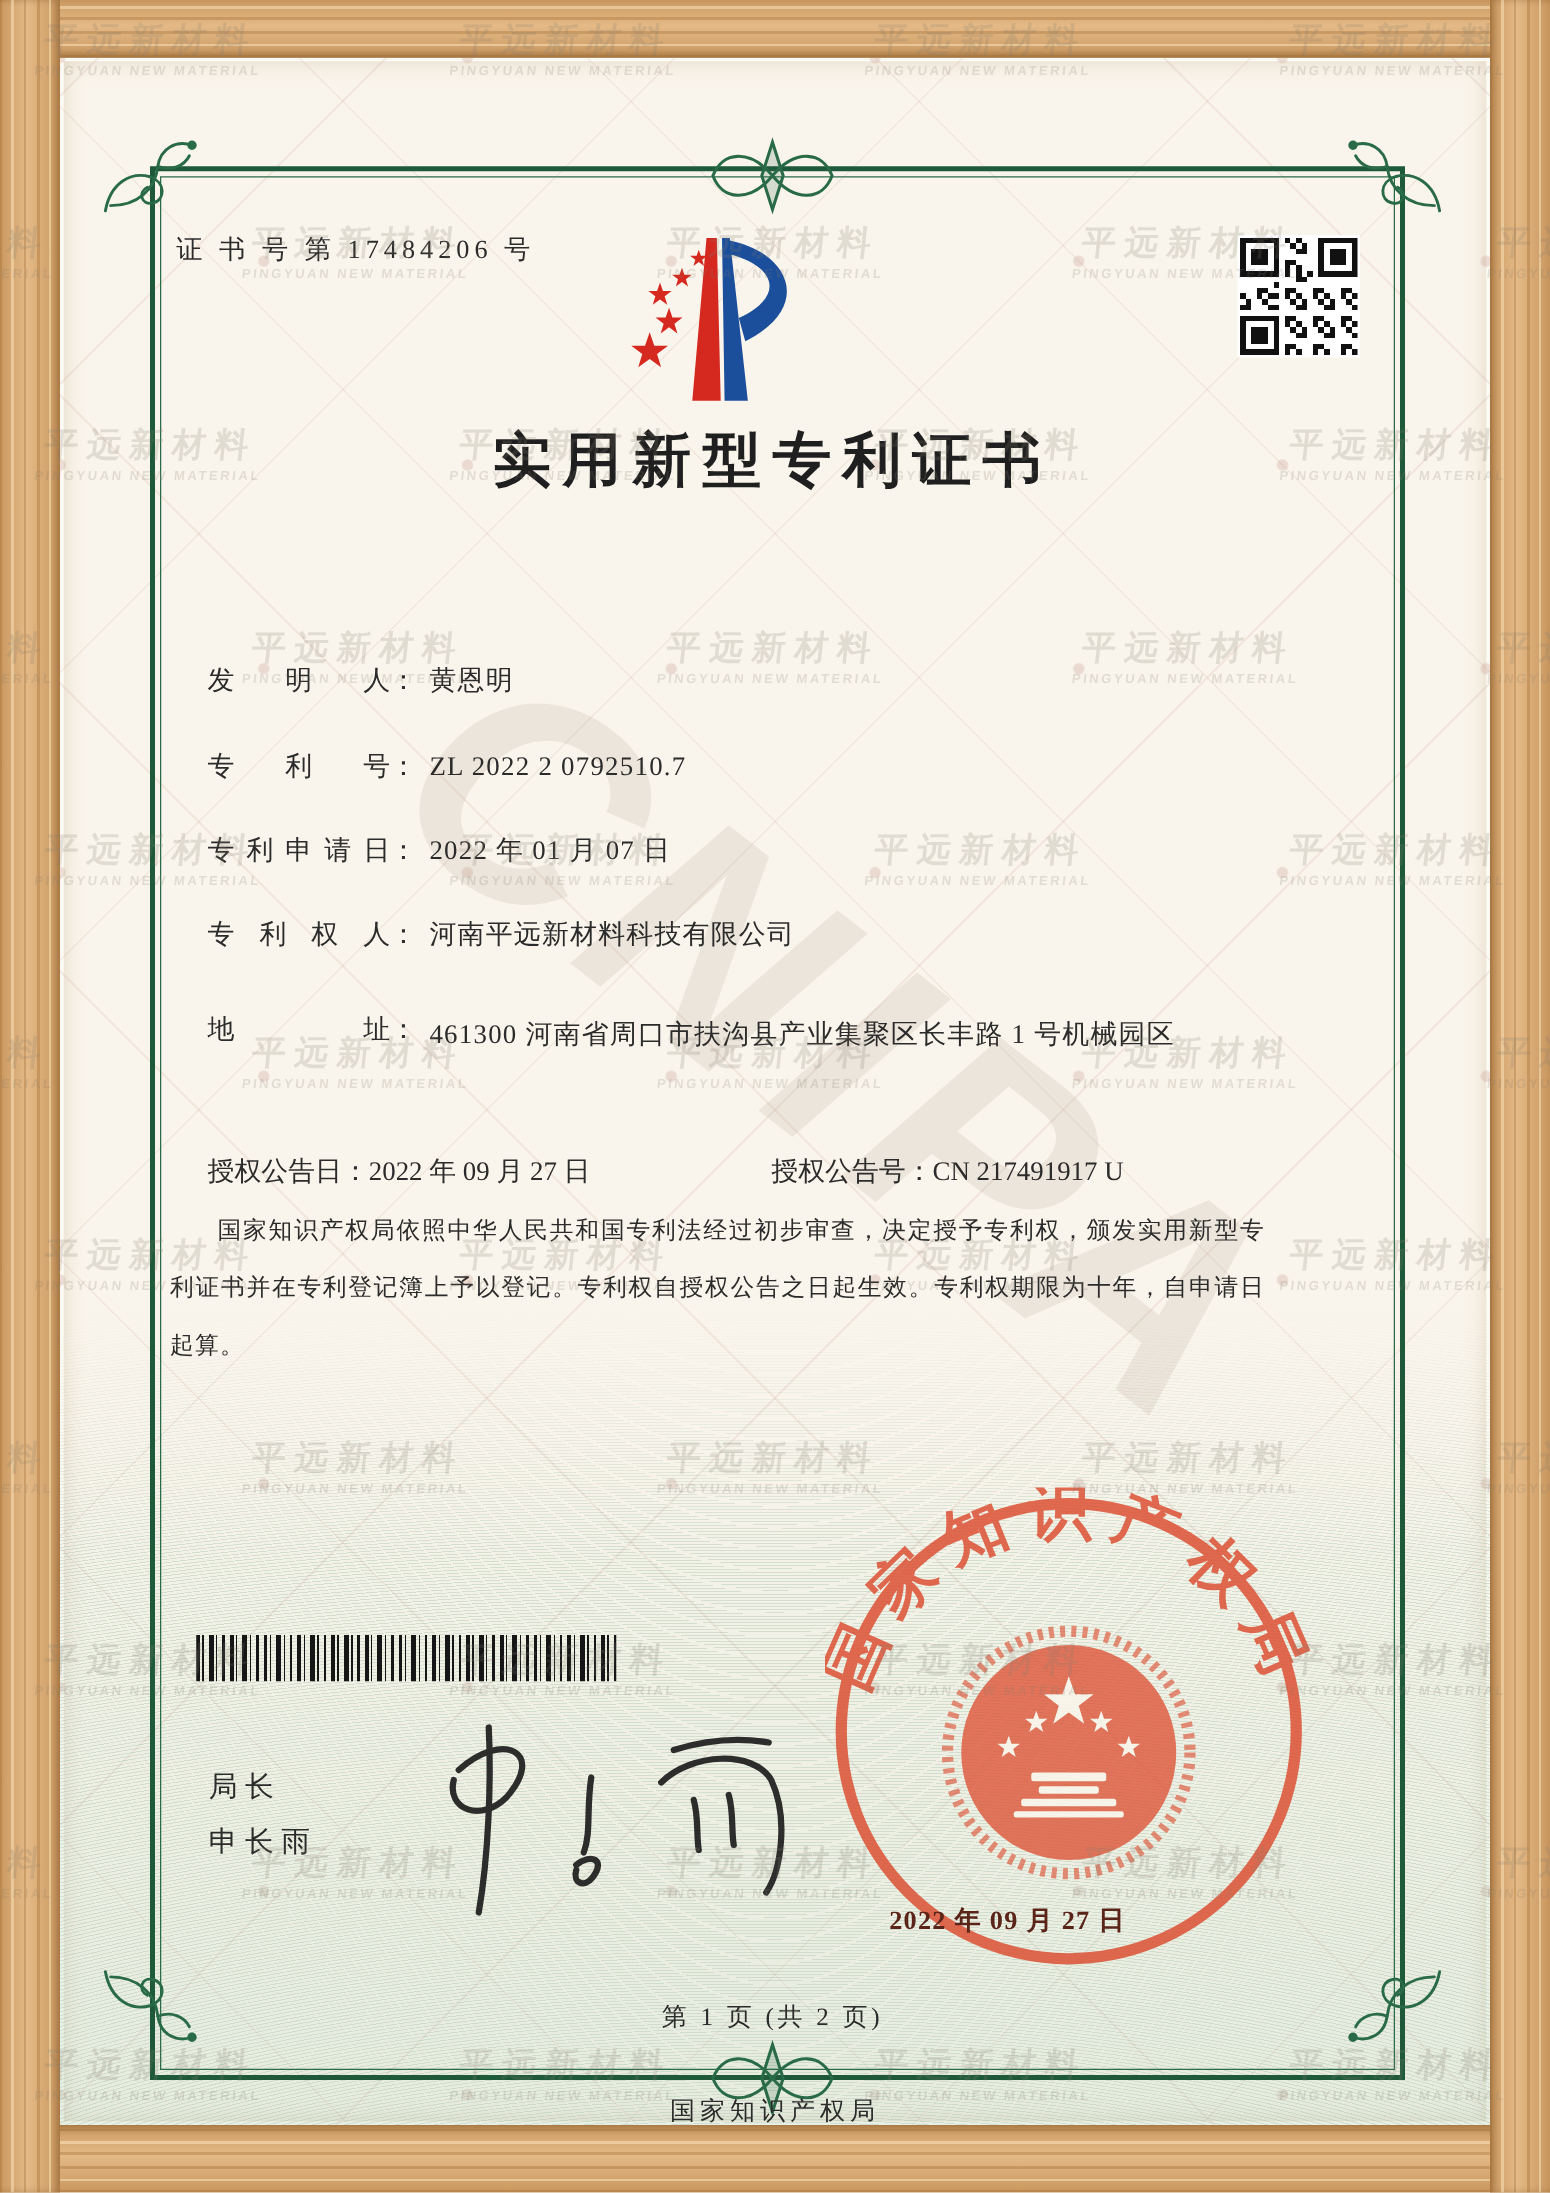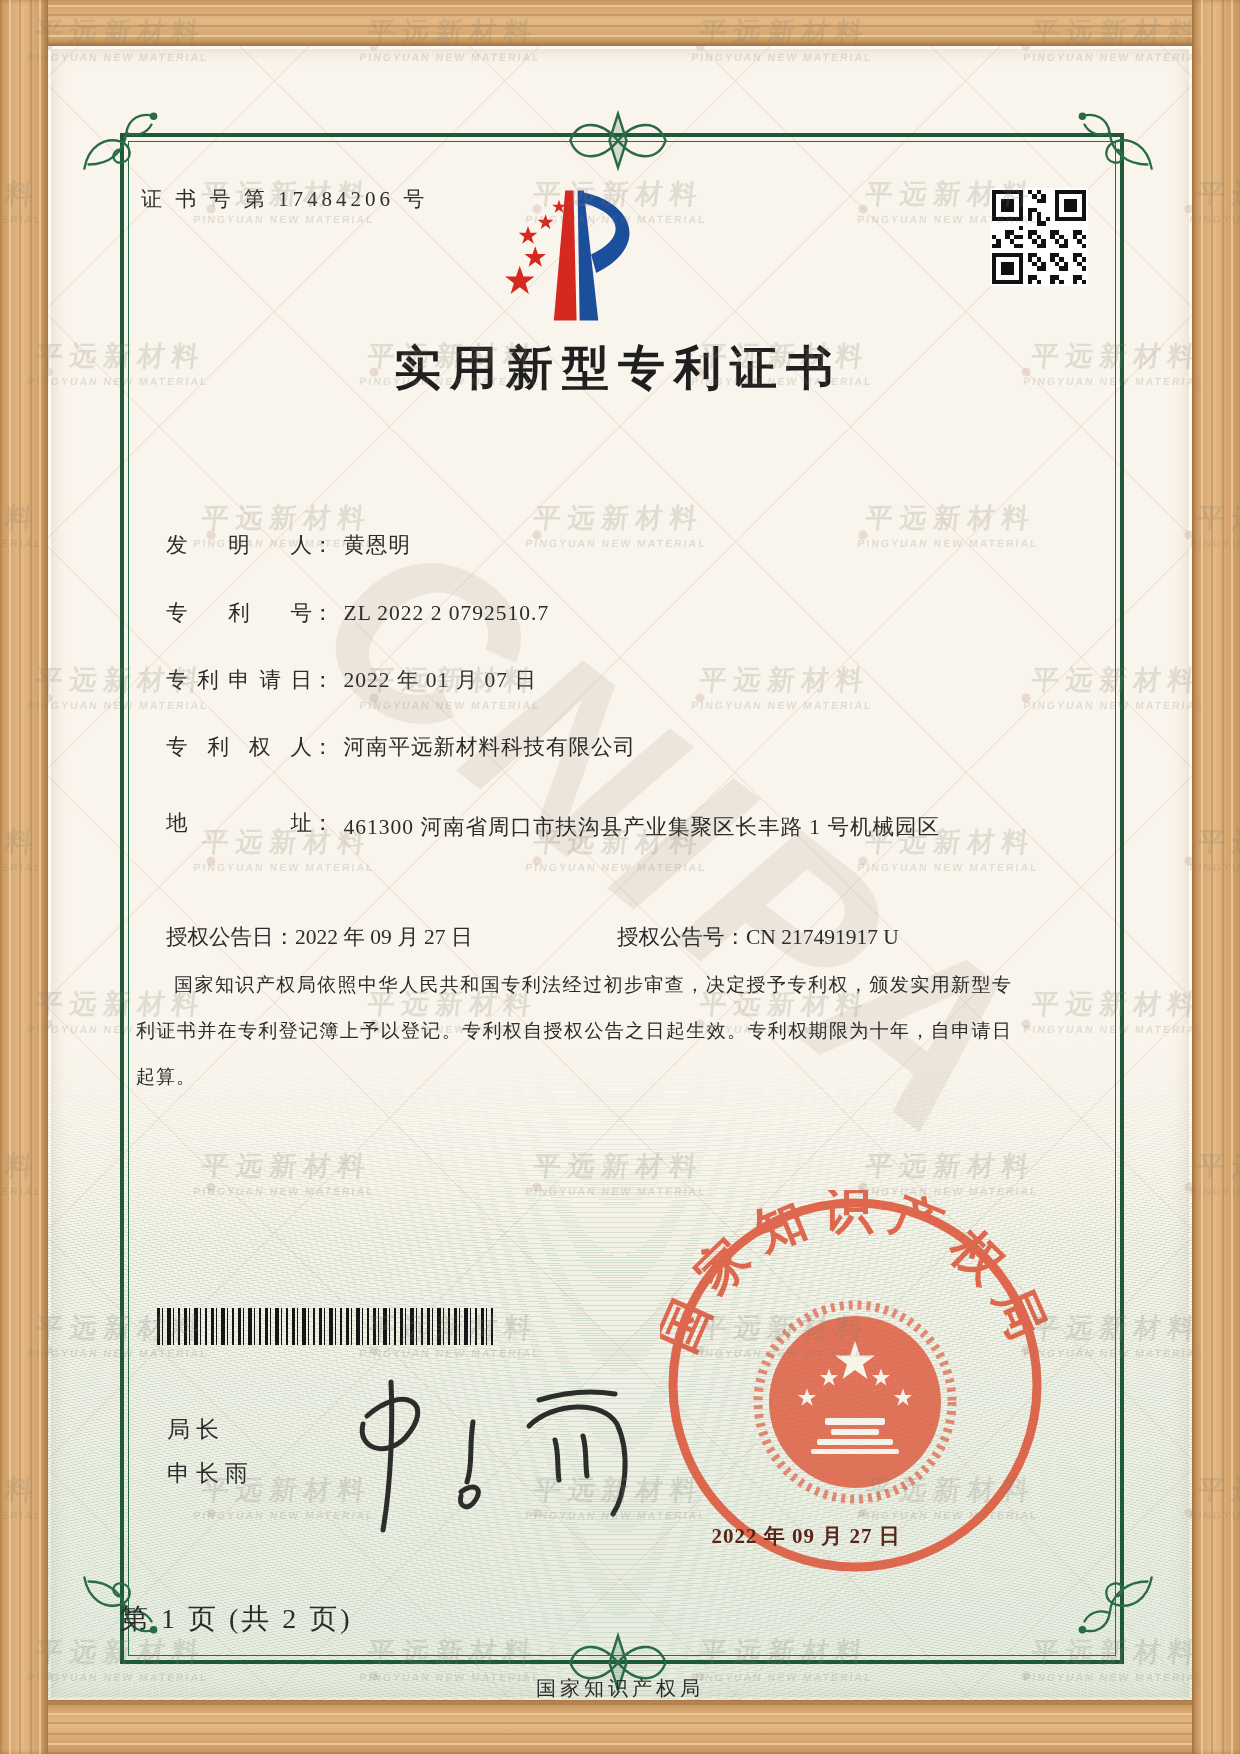--- a/index.html
+++ b/index.html
@@ -115,22 +115,22 @@
   }
   .director-label{position:absolute;left:119px;top:1368px;font-size:23px;letter-spacing:6px;z-index:4;}
   .director-name{position:absolute;left:119px;top:1412px;font-size:23px;letter-spacing:6px;z-index:4;}
   .signature{position:absolute;left:285px;top:1318px;width:330px;height:185px;z-index:5;}
   .seal{position:absolute;left:612px;top:1144px;width:390px;height:390px;z-index:5;}
   .seal svg{width:100%;height:100%;}
   .seal-date{
     position:absolute;left:648px;top:1476px;width:220px;text-align:center;
     font-size:21px;letter-spacing:1px;color:#5a2418;font-weight:600;z-index:6;
   }
-  .page-footer{position:absolute;left:72px;top:1554px;width:996px;text-align:left;
-    font-size:28px;letter-spacing:3px;z-index:4;}
+  .page-footer{position:absolute;left:72px;top:1554px;width:996px;text-align:center;
+    font-size:20px;letter-spacing:3px;z-index:4;}
   .continuation{position:absolute;left:0;top:1629px;width:100%;text-align:center;
     font-size:20px;letter-spacing:4px;z-index:4;}
   
   .wm-layer{position:absolute;inset:0;z-index:20;pointer-events:none;overflow:hidden;}
   .wm-tile{position:absolute;width:300px;text-align:center;color:#837d6f;opacity:.20;
     font-family:"Liberation Sans","DejaVu Sans",sans-serif;transform:skewX(-6deg);}
   .wm-cn{font-size:27px;font-weight:700;letter-spacing:7px;}
   .wm-en{font-size:10.5px;font-weight:700;letter-spacing:2px;margin-top:1px;}
   .wm-big{
     position:absolute;left:390px;top:430px;z-index:2;pointer-events:none;

